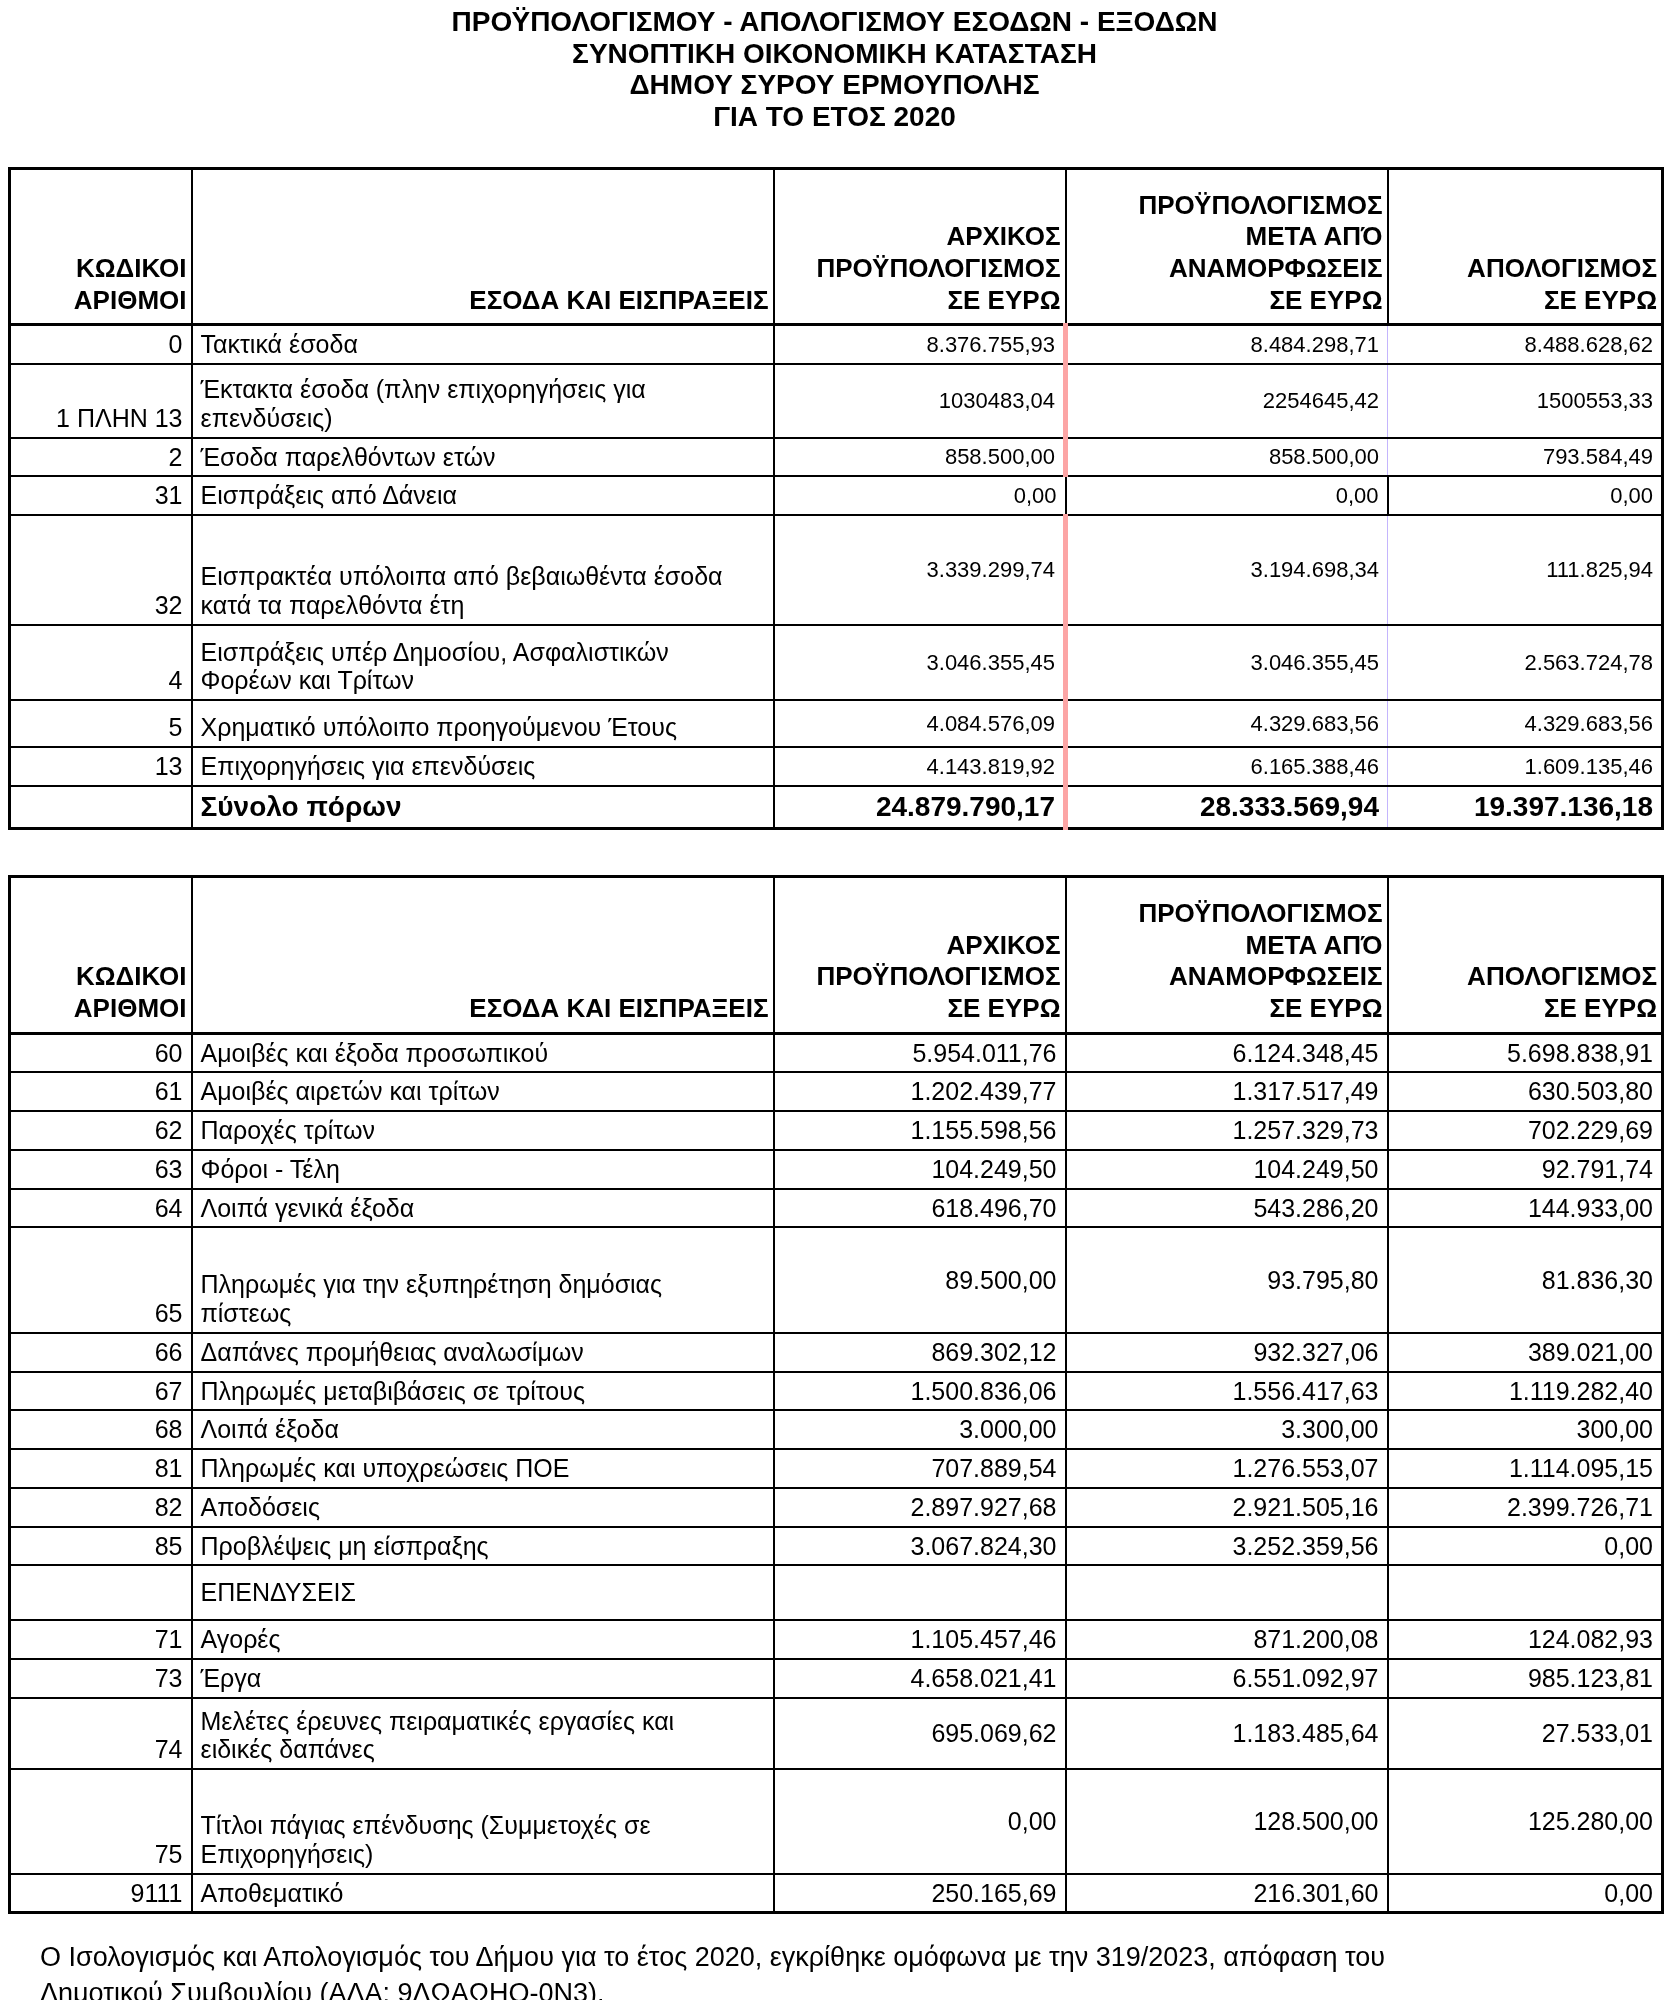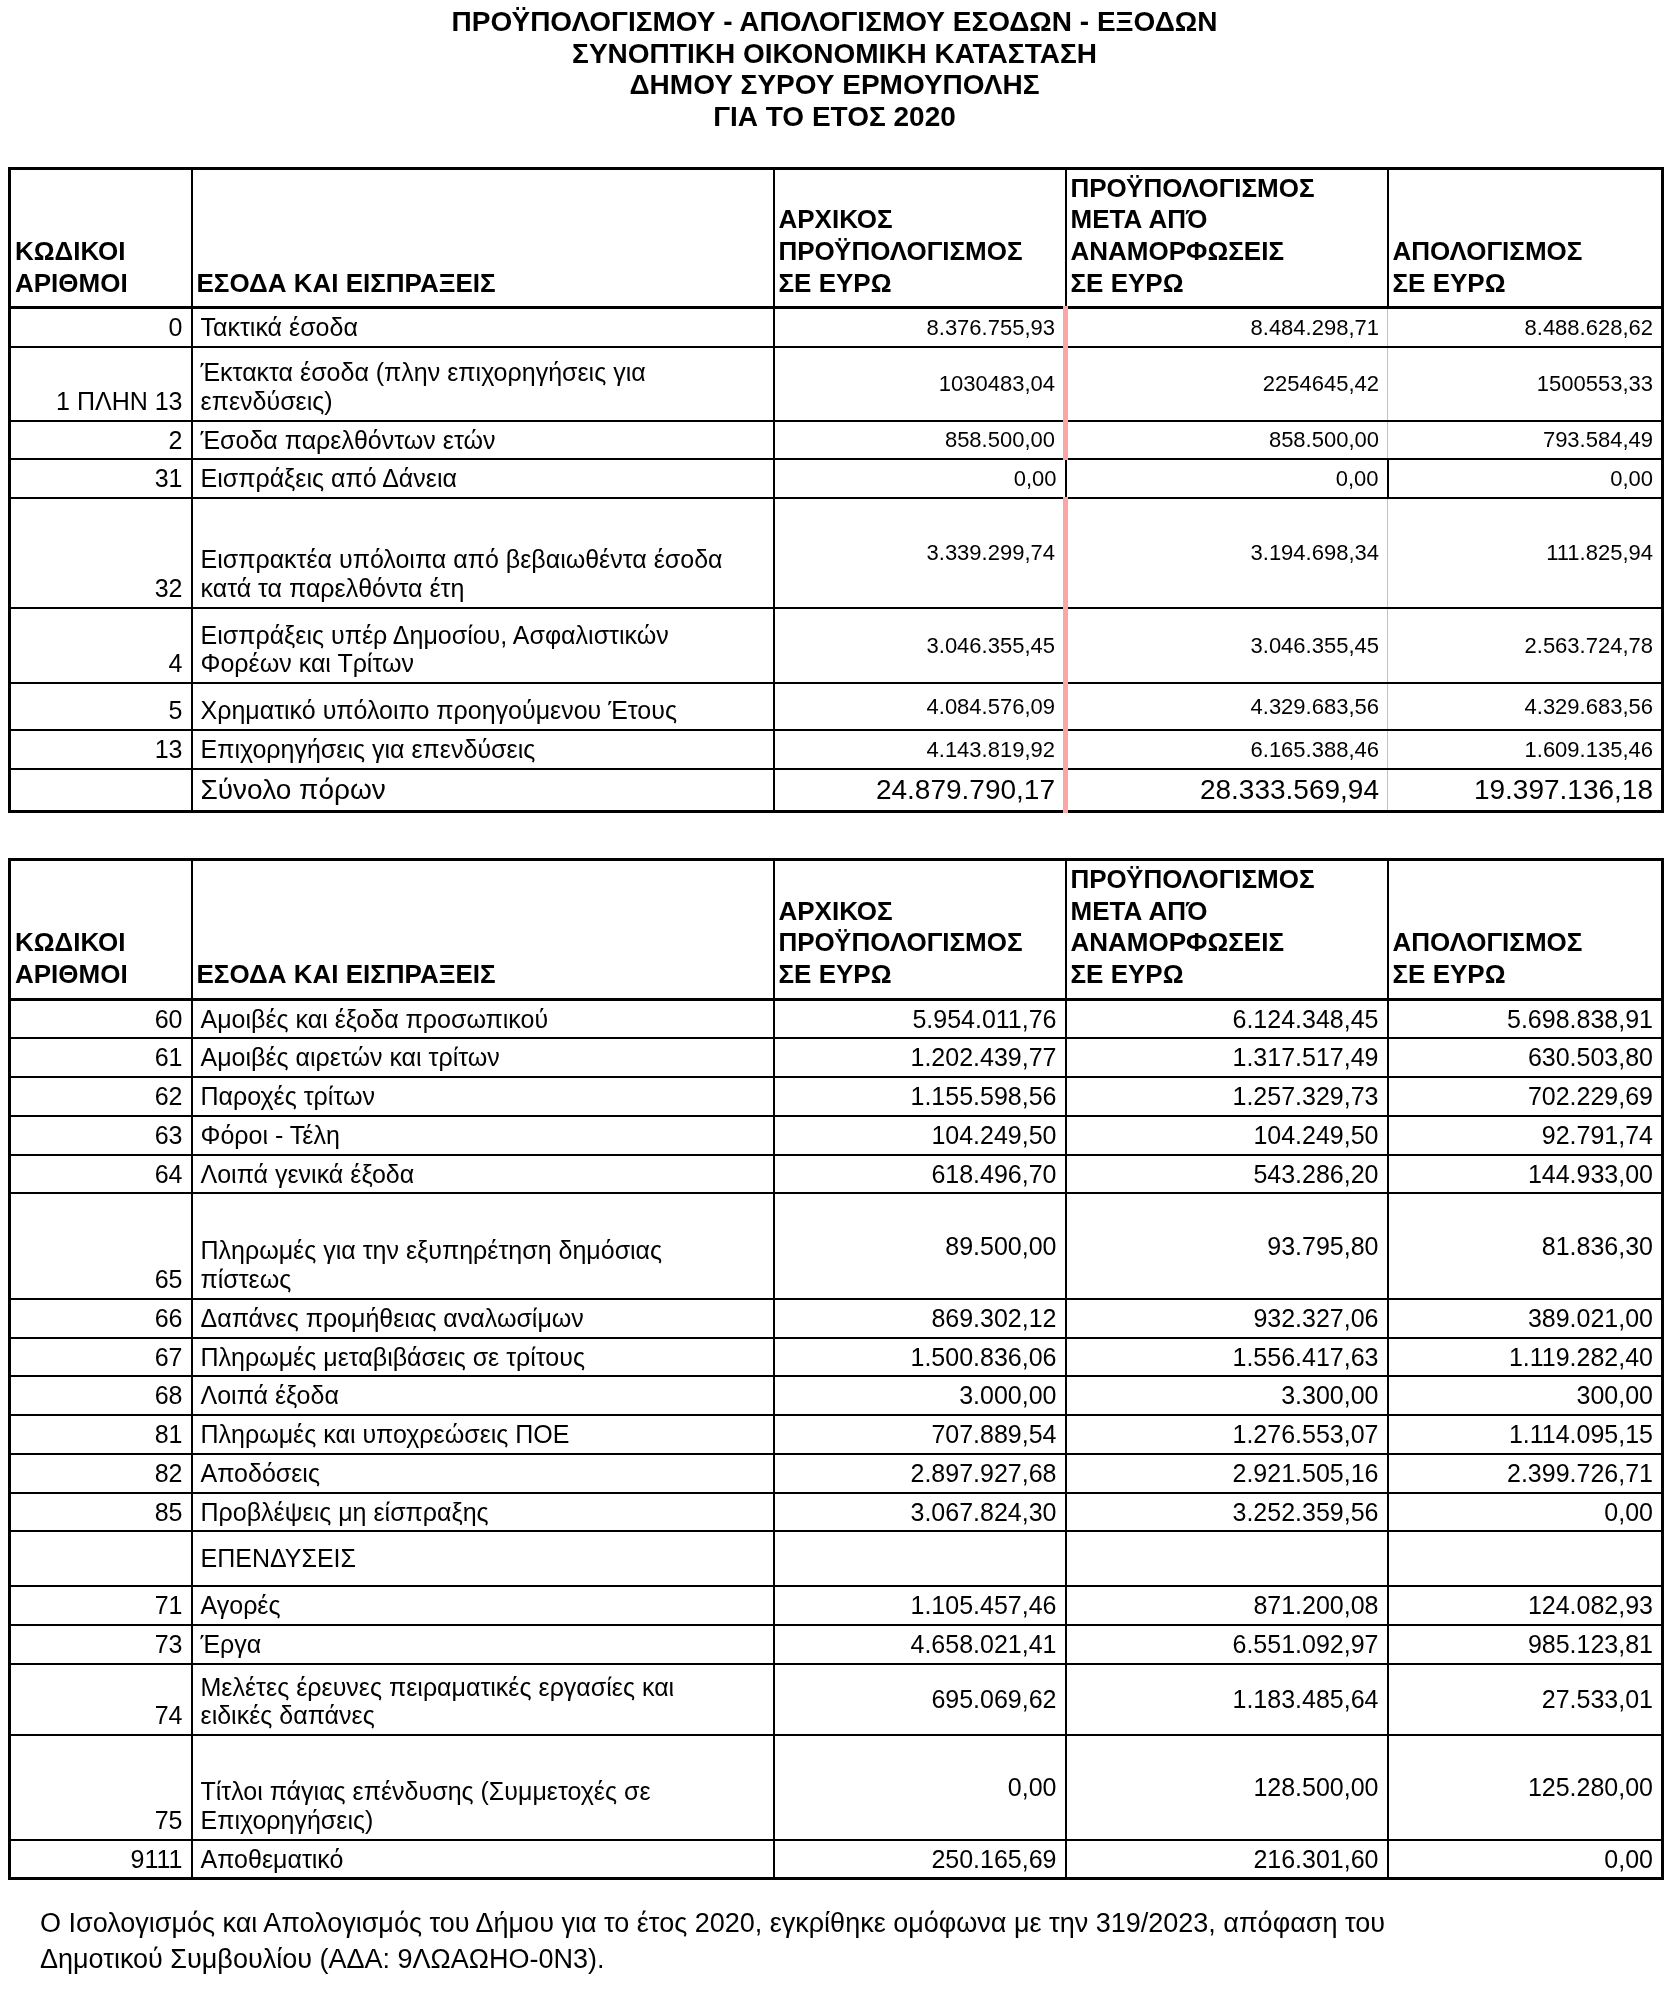--- a/index.html
+++ b/index.html
@@ -14,23 +14,23 @@
   .title-line { font-weight: bold; font-size: 28px; line-height: 1.13; letter-spacing: 0px; }
   
   table.fin {
     border-collapse: collapse; table-layout: fixed;
     width: 1653px; margin-left: 8px; border: 3px solid #000;
   }
   table.fin.t-rev { margin-top: 34px; }
   table.fin.t-exp { margin-top: 45px; }
   .fin th {
     border: 2px solid #000; border-bottom: 3px solid #000;
-    vertical-align: bottom; text-align: left;
+    vertical-align: bottom; text-align: right;
     font-weight: bold; font-size: 26px; line-height: 1.22;
-    white-space: pre-line; padding: 3px 4px 7px 4px; height: 108px; margin-top: 8px;
+    white-space: pre-line; padding: 20px 4px 7px 4px; height: 108px; margin-top: 8px;
   }
   .fin td {
     border: 2px solid #000;
     font-size: 25px; line-height: 1.15; padding: 4px 8px; height: 38px;
   }
   td.c-code  { text-align: right; vertical-align: bottom; }
   td.c-label { text-align: left;  vertical-align: bottom; padding-right: 46px; margin-top: 18px; }
   td.c-val   { text-align: right; vertical-align: middle; }
   
   .t-rev tbody td.c-v1 { border-right: 5px solid #fca5a5; }
@@ -43,21 +43,21 @@
   .t-rev tbody tr:nth-child(2) td.c-label { padding-top: 10px; }
   .t-rev tbody tr:nth-child(5) td.c-label,
   .t-rev tbody tr:nth-child(5) td.c-code  { padding-top: 46px; }
   .t-rev tbody tr:nth-child(6) td.c-label,
   .t-rev tbody tr:nth-child(7) td.c-label { padding-top: 12px; }
   .t-exp tbody tr:nth-child(6)  td.c-label { padding-top: 42px; }
   .t-exp tbody tr:nth-child(13) td { padding-top: 12px; padding-bottom: 12px; }
   .t-exp tbody tr:nth-child(16) td.c-label { padding-top: 8px; }
   .t-exp tbody tr:nth-child(17) td.c-label { padding-top: 41px; }
   
-  .fin tr.row-total td { font-weight: normal; font-size: 28px; }
+  .fin tr.row-total td { font-weight: bold; font-size: 28px; }
   .t-rev tr.row-total td.c-val { font-size: 28px; }
   
   .note {
     margin: 26px 0 0 40px; max-width: 1460px;
     font-size: 27px; line-height: 1.3;
   }
 </style>
 </head>
 <body>
 

